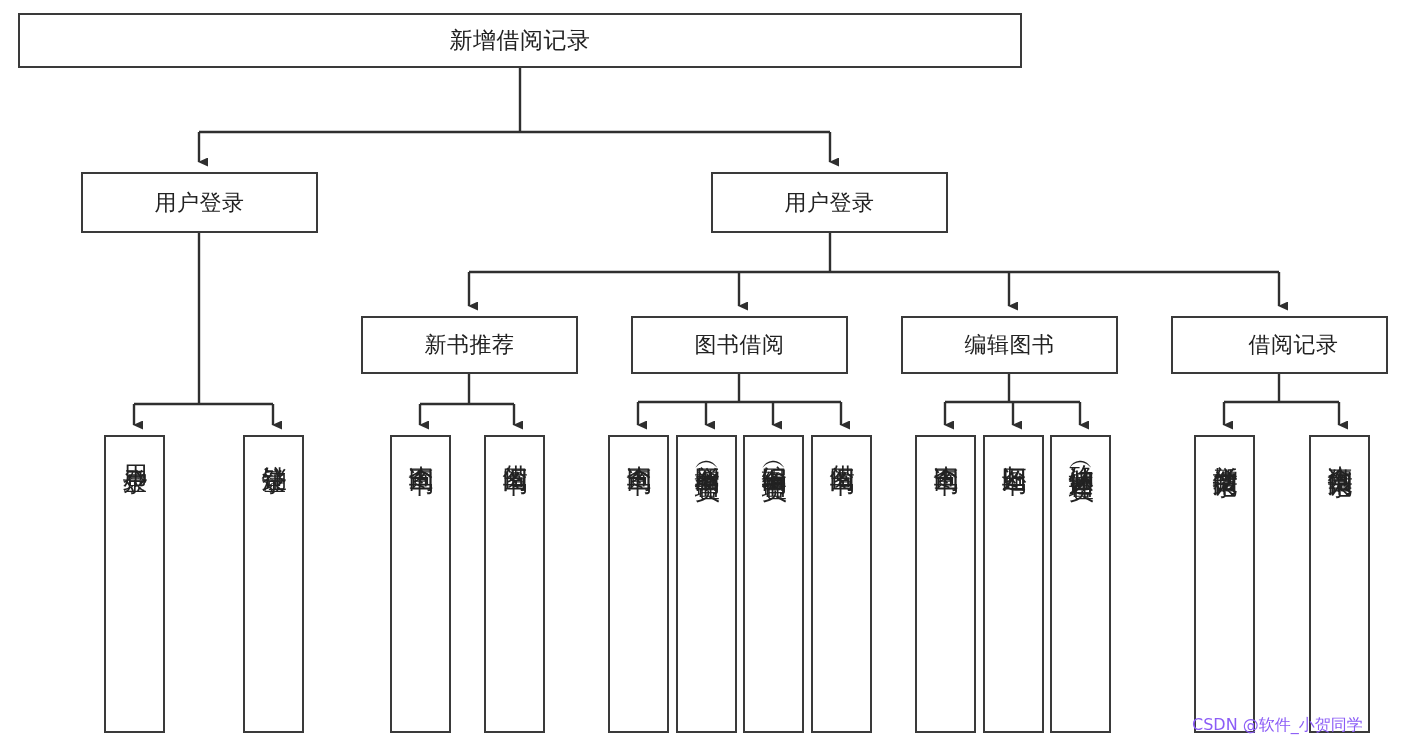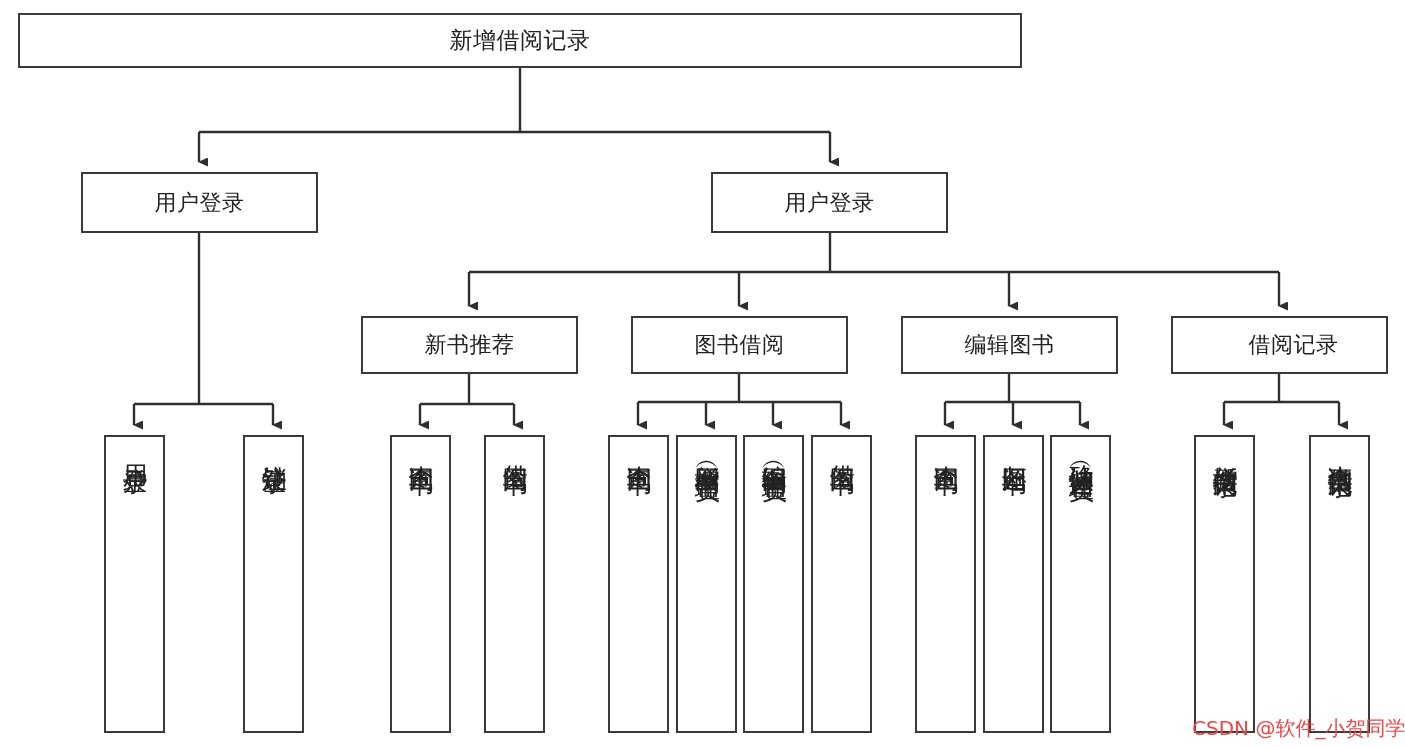--- a/index.html
+++ b/index.html
@@ -66,22 +66,22 @@
     letter-spacing: 2px;
     max-height: 285px;
   }
   .node.vert.tall .label {
     max-height: 282px;
   }
   .watermark {
     position: absolute;
     left: 1192px;
     top: 715px;
-    font-size: 20px;
-    color: #ef4444;
+    font-size: 16px;
+    color: #8b5cf6;
     white-space: nowrap;
     z-index: 5;
     font-family: "DejaVu Sans", "Liberation Sans", sans-serif;
   }
 </style>
 </head>
 <body>
 
 <div id="diagram-root">
 

